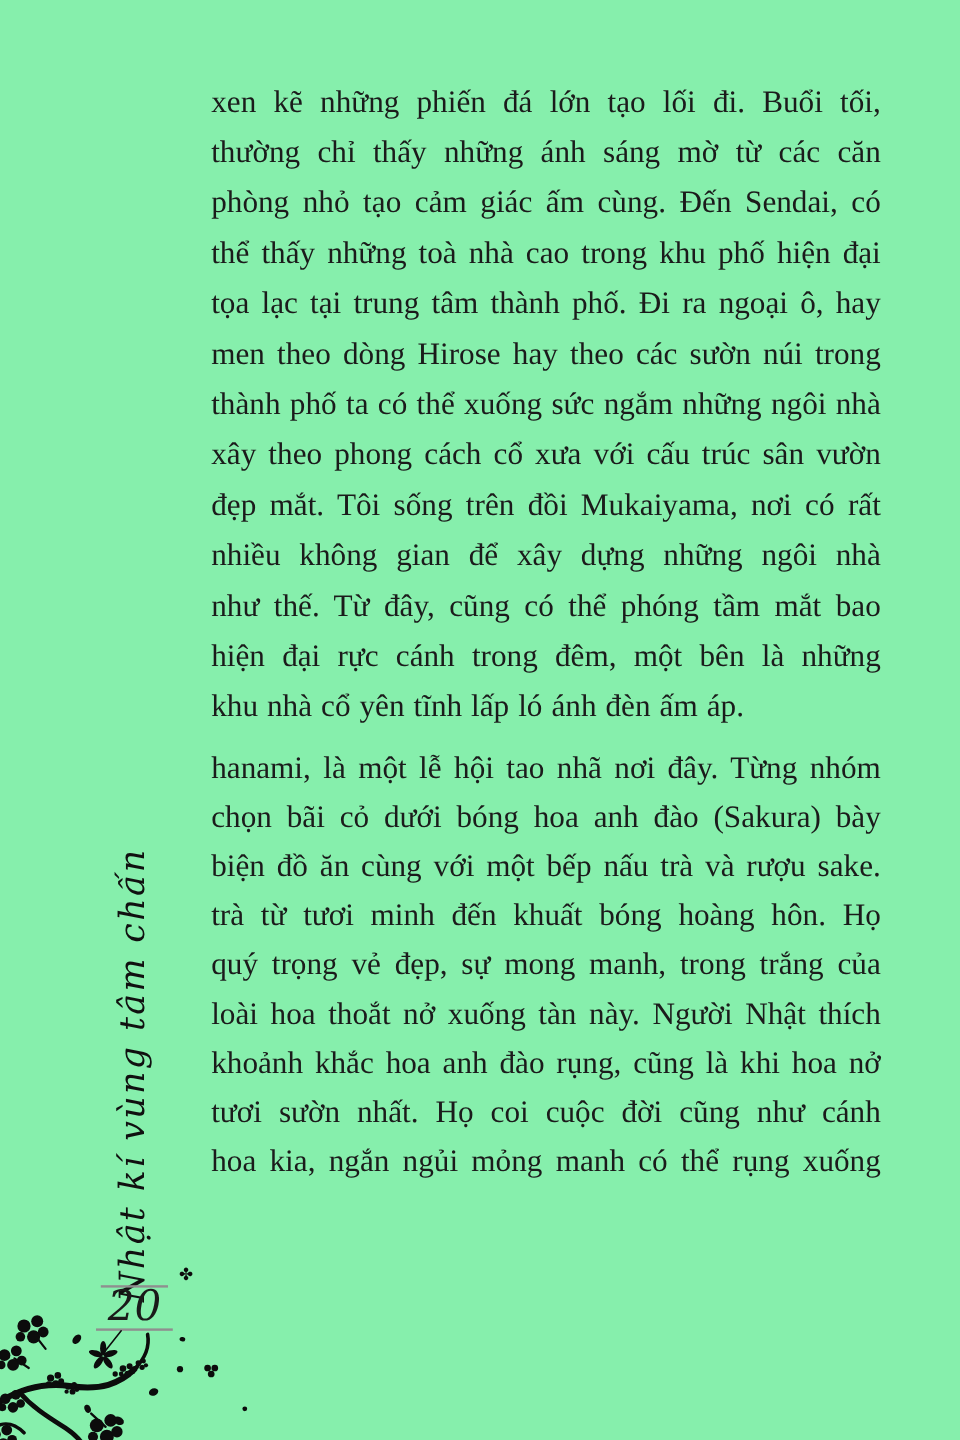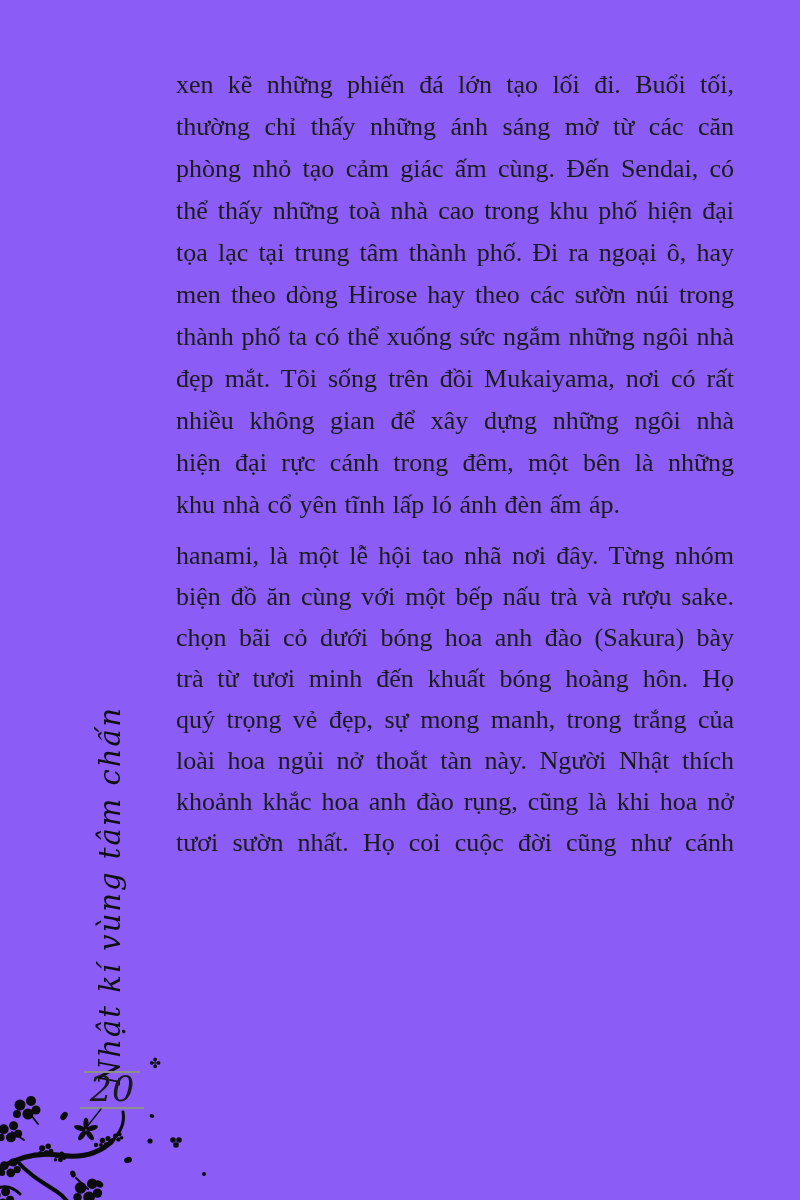--- a/index.html
+++ b/index.html
@@ -1,21 +1,21 @@
 <!DOCTYPE html>
 <html><head>
 <meta charset="utf-8">
 <style>
   html,body{margin:0;padding:0;}
   body{
     width:800px;height:1200px;position:relative;overflow:hidden;
     background:#ffffff;
     font-family:"Liberation Serif","DejaVu Serif",serif;
   }
-  .page{position:absolute;inset:0;background:#8b5cf6;}
+  .page{position:absolute;inset:0;background:#86efac;}
   
   .textblock{
     position:absolute;left:176px;top:64px;width:558px;
     color:#1b1b1b;font-size:26px;line-height:42px;
   }
   .para2{margin-top:9px;}
   .para2 .line{line-height:41px;height:41px;}
   .line{
     height:42px;
     text-align:justify;
@@ -60,34 +60,37 @@
 
   <div class="textblock">
     <div>
       <div class="line">xen kẽ những phiến đá lớn tạo lối đi. Buổi tối,</div>
       <div class="line">thường chỉ thấy những ánh sáng mờ từ các căn</div>
       <div class="line">phòng nhỏ tạo cảm giác ấm cùng. Đến Sendai, có</div>
       <div class="line">thể thấy những toà nhà cao trong khu phố hiện đại</div>
       <div class="line">tọa lạc tại trung tâm thành phố. Đi ra ngoại ô, hay</div>
       <div class="line">men theo dòng Hirose hay theo các sườn núi trong</div>
       <div class="line">thành phố ta có thể xuống sức ngắm những ngôi nhà</div>
+      <div class="line">xây theo phong cách cổ xưa với cấu trúc sân vườn</div>
       <div class="line">đẹp mắt. Tôi sống trên đồi Mukaiyama, nơi có rất</div>
       <div class="line">nhiều không gian để xây dựng những ngôi nhà</div>
+      <div class="line">như thế. Từ đây, cũng có thể phóng tầm mắt bao</div>
       <div class="line">hiện đại rực cánh trong đêm, một bên là những</div>
       <div class="line end">khu nhà cổ yên tĩnh lấp ló ánh đèn ấm áp.</div>
     </div>
     <div class="para2">
       <div class="line">hanami, là một lễ hội tao nhã nơi đây. Từng nhóm</div>
+      <div class="line">chọn bãi cỏ dưới bóng hoa anh đào (Sakura) bày</div>
       <div class="line">biện đồ ăn cùng với một bếp nấu trà và rượu sake.</div>
-      <div class="line">chọn bãi cỏ dưới bóng hoa anh đào (Sakura) bày</div>
       <div class="line">trà từ tươi minh đến khuất bóng hoàng hôn. Họ</div>
       <div class="line">quý trọng vẻ đẹp, sự mong manh, trong trắng của</div>
-      <div class="line">loài hoa ngủi nở thoắt tàn này. Người Nhật thích</div>
+      <div class="line">loài hoa thoắt nở xuống tàn này. Người Nhật thích</div>
       <div class="line">khoảnh khắc hoa anh đào rụng, cũng là khi hoa nở</div>
       <div class="line">tươi sườn nhất. Họ coi cuộc đời cũng như cánh</div>
+      <div class="line">hoa kia, ngắn ngủi mỏng manh có thể rụng xuống</div>
     </div>
   </div>
 
   <div class="margin-title">Nhật kí vùng tâm chấn</div>
 
   <div class="pagenum-block">
     <hr class="rule rule-top">
     <div class="pagenum">20</div>
     <hr class="rule rule-bottom">
     <span class="flower-glyph" style="position:absolute;right:-17px;bottom:-4px;">✤</span>

